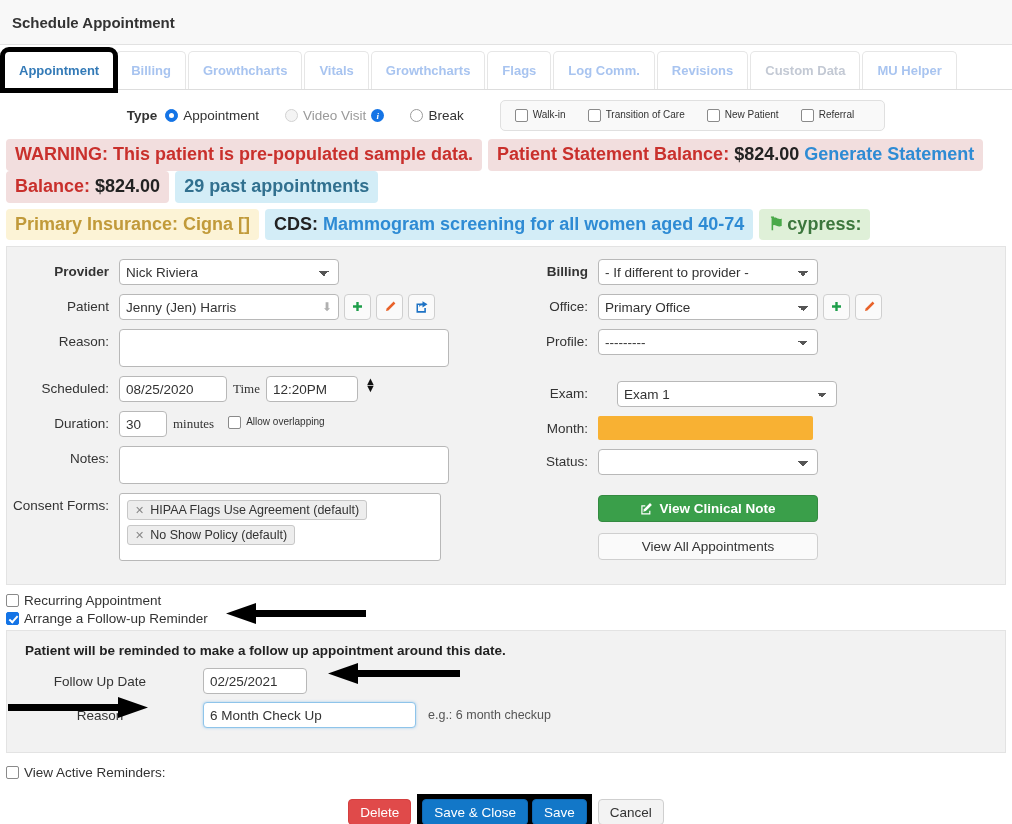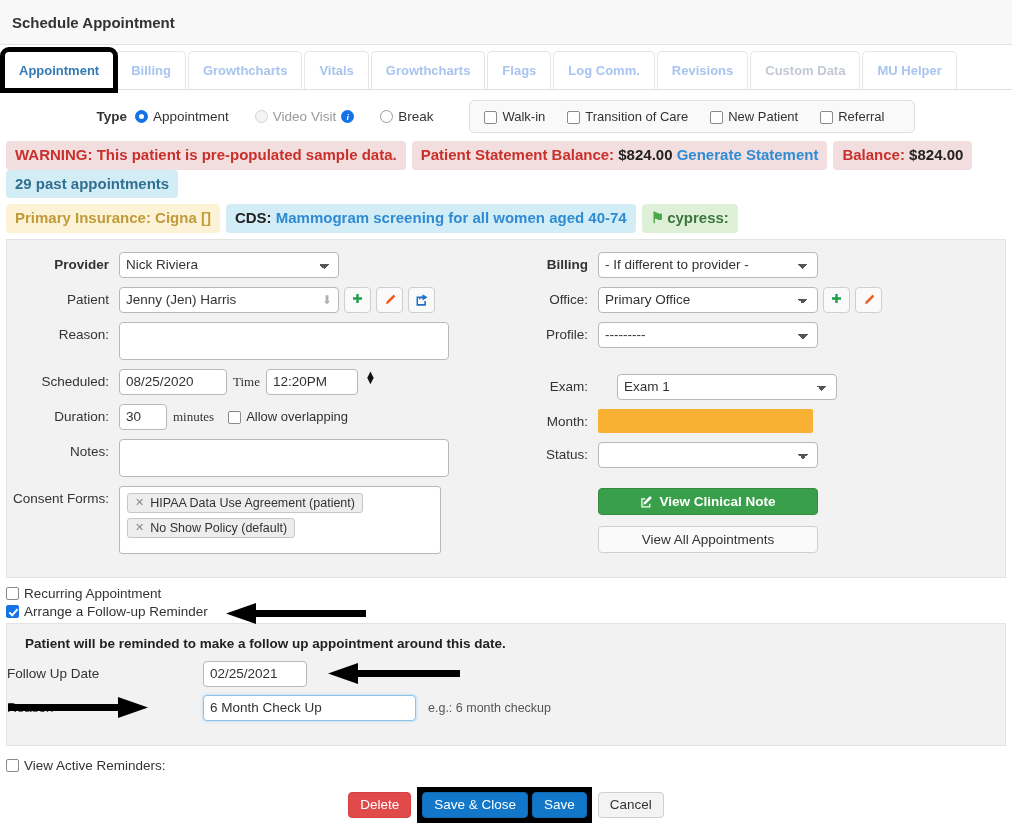--- a/index.html
+++ b/index.html
@@ -93,41 +93,41 @@
     font-weight: bold; font-style: italic; margin-left: 5px;
     font-family: "Liberation Serif", serif;
   }
   .chk-panel {
     display: flex; align-items: center;
     border: 1px solid #e0e0e0; border-radius: 5px;
     background: #f9f9f9;
     padding: 8px 14px;
     margin-left: 10px;
   }
-  .chk-item { display: flex; align-items: flex-end; margin-right: 22px; font-size: 13px; }
+  .chk-item { display: flex; align-items: flex-start; margin-right: 22px; font-size: 10px; }
   .chk-item:last-child { margin-right: 16px; }
   .cbx {
     width: 13px; height: 13px; border: 1px solid #8a8a8a;
     background: #fff; border-radius: 2px; margin-right: 5px;
     display: inline-block; position: relative; flex: none;
   }
   .cbx.checked { background: #1474e6; border-color: #1474e6; }
   .cbx.checked::after {
     content: ""; position: absolute; left: 4px; top: 1px;
     width: 3px; height: 7px; border: solid #fff;
     border-width: 0 2px 2px 0; transform: rotate(42deg);
   }
 
   
   .badges { padding: 2px 6px 0 6px; }
   .badge-row { display: flex; flex-wrap: wrap; margin-bottom: 6px; }
   .badge {
     border-radius: 4px;
     padding: 6px 9px;
-    font-size: 15px;
+    font-size: 18px;
     font-weight: bold;
     margin-right: 6px;
     white-space: nowrap;
     line-height: 1.1;
   }
   .badge-danger { background: #f2dede; color: #c9302c; }
   .badge-info   { background: #d3edf7; color: #31708f; }
   .badge-warn   { background: #fcf3d6; color: #c19a3a; }
   .badge-success{ background: #dff0d8; color: #3c763d; }
   .badge a, .badge .lnk { color: #2e8bd4; }
@@ -238,21 +238,21 @@
   .opt-line { display: flex; align-items: center; font-size: 13.5px; margin-bottom: 3px; }
 
   .followup {
     margin: 4px 6px 0 6px;
     background: #f2f2f2;
     border: 1px solid #e3e3e3;
     padding: 12px 0 16px 0;
   }
   .fu-note { font-weight: bold; font-size: 13.5px; color: #222; margin: 0 0 10px 18px; }
   .fu-row { display: flex; align-items: center; margin-bottom: 8px; }
-  .fu-label { width: 196px; text-align: left; padding-right: 10px; font-size: 13.5px; }
+  .fu-label { width: 196px; text-align: center; padding-right: 10px; font-size: 13.5px; }
   .fu-date { width: 104px; }
   .fu-reason {
     width: 213px;
     border: 1px solid #8ec4ea !important;
     box-shadow: 0 0 3px rgba(102,175,233,.55);
   }
   .hint { font-size: 12.5px; color: #555; margin-left: 12px; }
 
   .view-rem { padding: 12px 6px 0 6px; display: flex; align-items: center; font-size: 13.5px; }
 
@@ -442,21 +442,21 @@
       <div class="frow">
         <div class="flabel">Notes:</div>
         <textarea class="inp ta-notes" style=""></textarea>
       </div>
 
       <div class="frow">
         <div class="flabel">Consent Forms:</div>
         <div class="consent-box">
           <div><span class="chip">
             <span class="x">✕</span>
-            <span>HIPAA Data Use Agreement (patient)</span>
+            <span>HIPAA Flags Use Agreement (default)</span>
           </span></div>
           <div><span class="chip">
             <span class="x">✕</span>
             <span>No Show Policy (default)</span>
           </span></div>
         </div>
       </div>
     </div>
 
     <div class="col col-right">

